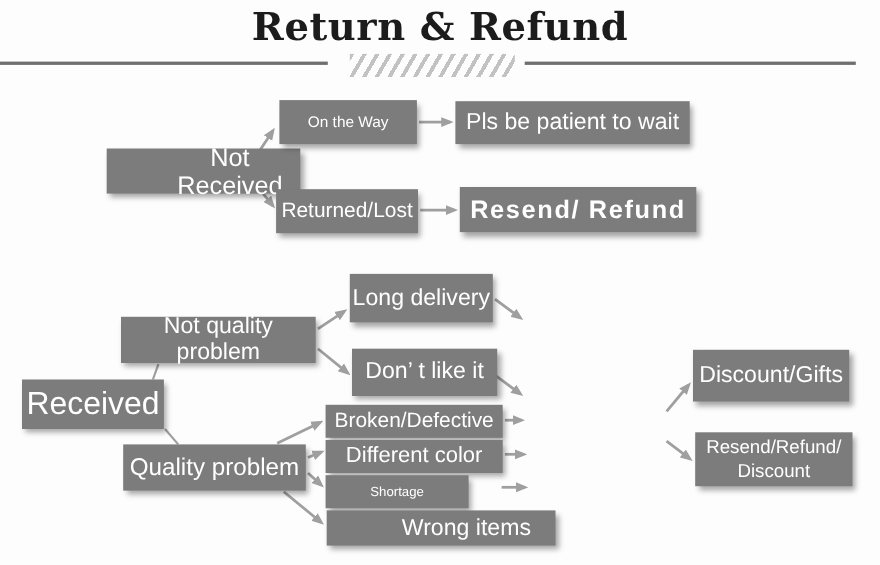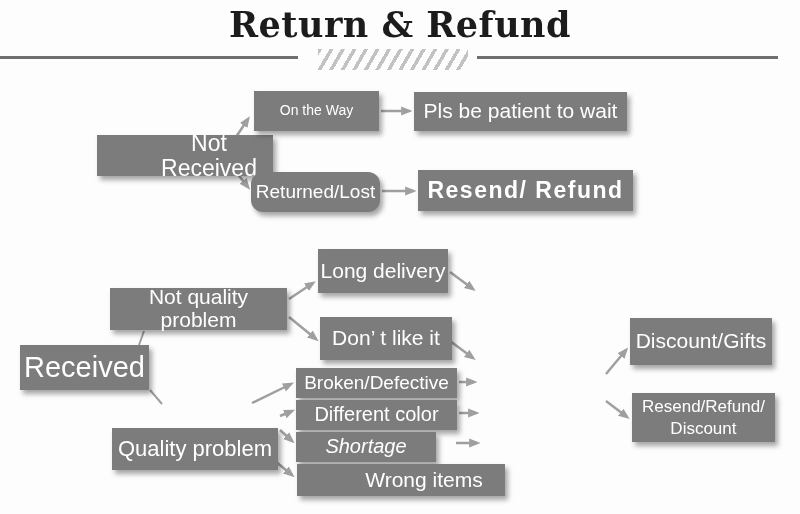--- a/index.html
+++ b/index.html
@@ -29,30 +29,30 @@
   .ah{fill:var(--arrow,#9f9f9f);}
 
   .node{
     position:absolute;background:var(--box,#7c7c7c);color:var(--box-text,#fff);
     display:flex;align-items:center;justify-content:center;text-align:center;
     line-height:1.08;box-shadow:3px 4px 5px rgba(0,0,0,0.35);
   }
   .n-not-received{left:97px;top:135px;width:128px;height:41px;font-size:23px;padding-left:48px;}
   .n-on-the-way{left:254px;top:91px;width:125px;height:40px;font-size:14px;text-align:center;}
   .n-pls-wait{left:414px;top:92px;width:213px;height:39px;font-size:21px;}
-  .n-returned-lost{left:251px;top:172px;width:129px;height:40px;font-size:19px;border-radius:12px;}
+  .n-returned-lost{left:251px;top:172px;width:129px;height:40px;font-size:19px;}
   .n-resend-refund{left:418px;top:170px;width:215px;height:41px;font-size:23px;letter-spacing:1.5px;font-weight:600;}
   .n-not-quality{left:110px;top:288px;width:177px;height:42px;font-size:21px;}
   .n-received{left:20px;top:345px;width:129px;height:45px;font-size:29px;}
-  .n-quality-problem{left:112px;top:428px;width:166px;height:42px;font-size:22px;}
+  .n-quality-problem{left:112px;top:404px;width:166px;height:42px;font-size:22px;}
   .n-long-delivery{left:318px;top:249px;width:130px;height:44px;font-size:21px;}
   .n-dont-like{left:320px;top:317px;width:132px;height:43px;font-size:21px;text-align:center;}
   .n-broken-defective{left:296px;top:368px;width:161px;height:30px;font-size:19px;}
   .n-different-color{left:296px;top:400px;width:161px;height:30px;font-size:20px;}
-  .n-shortage{left:296px;top:432px;width:140px;height:30px;font-size:20px;font-style:italic;}
+  .n-shortage{left:296px;top:432px;width:130px;height:30px;font-size:12px;}
   .n-wrong-items{left:297px;top:464px;width:162px;height:32px;font-size:21px;padding-left:46px;}
   .n-contact-us{left:478px;top:363px;width:130px;height:44px;font-size:22px;}
   .n-discount-gifts{left:630px;top:318px;width:142px;height:47px;font-size:21px;}
   .n-rrd{left:632px;top:393px;width:143px;height:49px;font-size:17px;
          justify-content:flex-start;text-align:center;padding-left:10px;box-sizing:border-box;
          white-space:pre-line;line-height:1.25;}
 </style>
 </head>
 <body>
 

